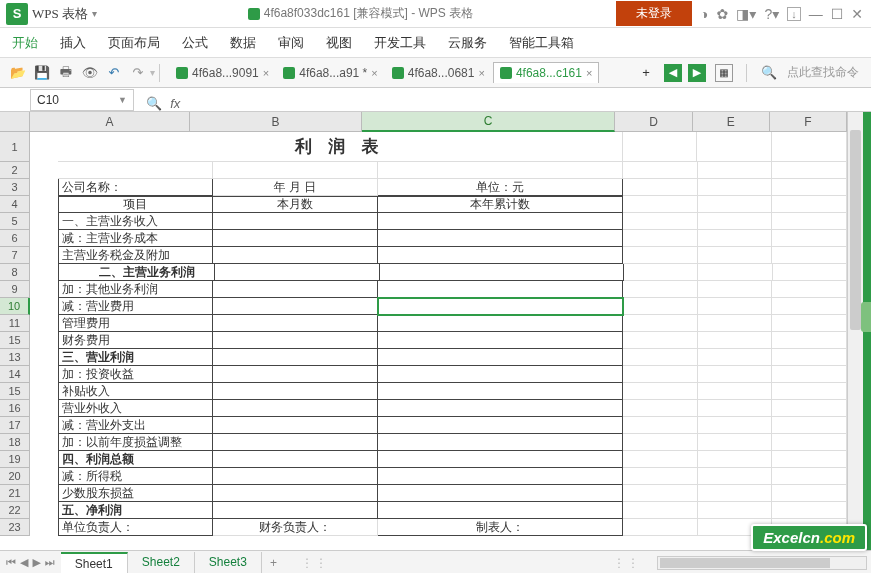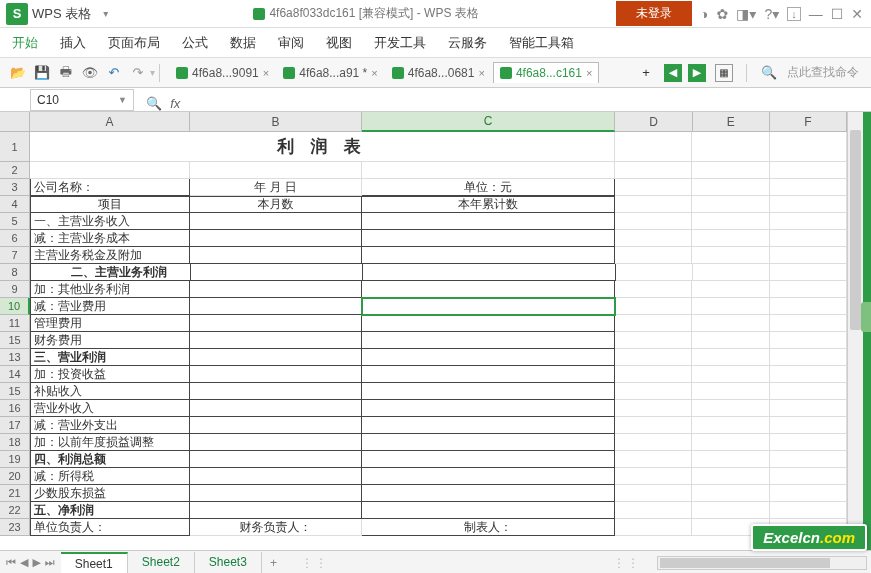--- a/index.html
+++ b/index.html
@@ -1,21 +1,21 @@
 <!DOCTYPE html>
 <html><head>
 <meta charset="utf-8">
 <style>
 * { margin: 0; padding: 0; box-sizing: border-box; font-family: "Microsoft YaHei", SimSun, sans-serif; }
 body { width: 871px; height: 573px; overflow: hidden; background: #fff; font-size: 12px; color: #333; position: relative; }
 
 
 .titlebar { height: 28px; background: #fff; display: flex; align-items: center; border-bottom: 1px solid #ddd; }
 .app-logo { width: 22px; height: 22px; background: #2e9b47; margin: 0 4px 0 6px; display: flex; align-items: center; justify-content: center; color: #fff; font-weight: bold; font-size: 13px; border-radius: 2px; }
-.app-name { font-size: 13px; color: #444; margin-right: 12px; }
+.app-name { font-size: 13px; color: #444; margin-right: 4px; font-family: Liberation Serif, serif; }
 .app-dd { margin-right: 8px; color: #888; font-size: 10px; }
 .title-doc { flex: 1; text-align: center; color: #777; font-size: 12px; display: flex; align-items: center; justify-content: center; gap: 4px; }
 .title-doc-icon { width: 12px; height: 12px; background: #2e9b47; border-radius: 2px; }
 .title-right { display: flex; align-items: center; gap: 8px; padding-right: 8px; }
 .login-btn { background: #c2410c; color: #fff; padding: 4px 20px; font-size: 12px; }
 .title-icon { color: #888; font-size: 14px; cursor: pointer; }
 
 
 .menubar { height: 30px; display: flex; align-items: center; padding: 0 12px; border-bottom: 1px solid #ddd; gap: 22px; }
 .menu-item { font-size: 13px; color: #333; cursor: pointer; }
@@ -47,21 +47,21 @@
 .grid-main { flex: 1; overflow: hidden; position: relative; }
 .corner { position: absolute; left: 0; top: 0; width: 30px; height: 20px; background: #e8e8e8; border-right: 1px solid #bbb; border-bottom: 1px solid #bbb; z-index: 3; }
 .col-headers { position: absolute; left: 30px; top: 0; right: 0; height: 20px; display: flex; z-index: 2; }
 .col-h { background: #e8e8e8; border-right: 1px solid #bbb; border-bottom: 1px solid #bbb; display: flex; align-items: center; justify-content: center; color: #555; font-size: 12px; }
 .col-h.sel { background: #d4e8d4; color: #2e7d32; border-bottom: 2px solid #2e9b47; }
 .row-headers { position: absolute; left: 0; top: 20px; width: 30px; z-index: 2; }
 .row-h { height: 17px; background: #e8e8e8; border-right: 1px solid #bbb; border-bottom: 1px solid #bbb; display: flex; align-items: center; justify-content: center; color: #555; font-size: 11px; }
 .row-h.tall { height: 30px; }
 .row-h.sel { background: #d4e8d4; color: #2e7d32; border-right: 2px solid #2e9b47; }
 .cells { position: absolute; left: 30px; top: 20px; right: 0; bottom: 0; }
-.row { display: flex; height: 17px; }
+.row { display: flex; height: 17px; margin-left: 28px; }
 .row.tall { height: 30px; }
 .cell { border-right: 1px solid #ddd; border-bottom: 1px solid #ddd; padding: 0 3px; font-size: 12px; display: flex; align-items: center; overflow: hidden; white-space: nowrap; }
 .cell.b-top { border-top: 1px solid #444; }
 .cell.b-left { border-left: 1px solid #444; }
 .cell.center { justify-content: center; }
 .cell.bold { font-weight: bold; }
 .cell.title { font-size: 17px; font-weight: bold; letter-spacing: 6px; font-family: SimSun, serif; }
 .cell.selected { outline: 2px solid #2e9b47; outline-offset: -1px; z-index: 5; position: relative; background: #fff; }
 .scroll-y { width: 16px; background: #f0f0f0; border-left: 1px solid #ccc; position: relative; }
 .scroll-y::before { content: ""; position: absolute; top: 18px; left: 2px; right: 2px; height: 200px; background: #ccc; border-radius: 2px; }

